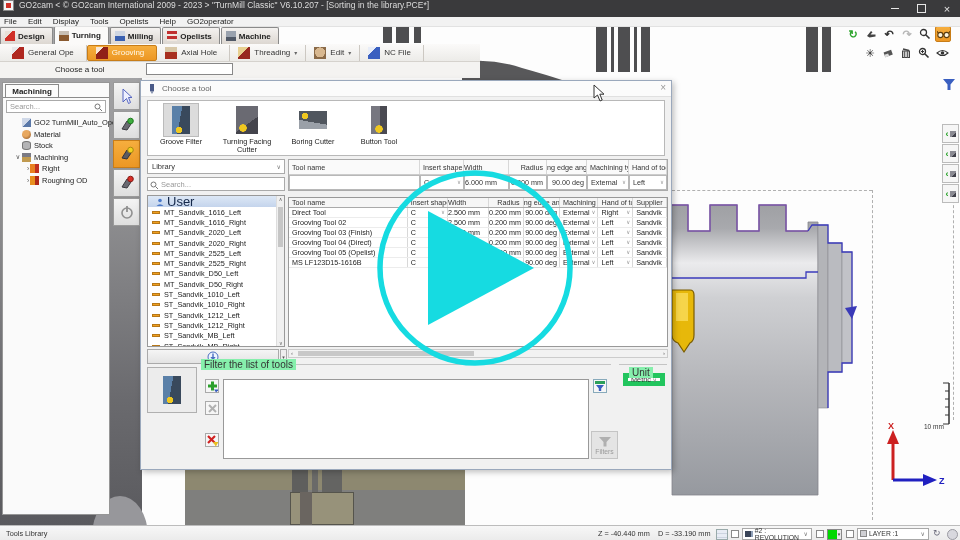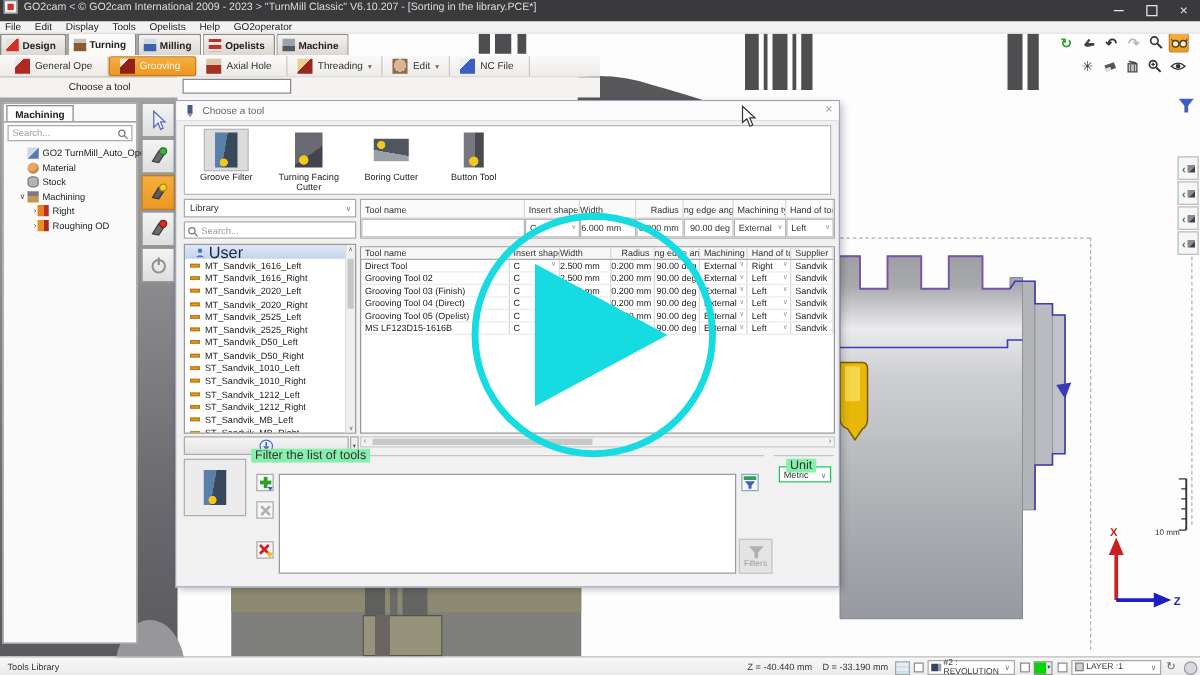--- a/index.html
+++ b/index.html
@@ -172,21 +172,21 @@
   .hthumb{position:absolute;left:9px;top:1px;width:176px;height:5px;background:#c8c8c8}
   .harrow{position:absolute;top:0;line-height:7px}
 
   .preview{position:absolute;left:6px;top:286px;width:50px;height:46px;background:#ececec;border:1px solid #b0b0b0;
     display:flex;align-items:center;justify-content:center}
   .groupline{position:absolute;height:1px;background:#c4c4c4}
   .grouplabel{position:absolute;font-size:10px;color:#333;background:#86efac;padding:0 3px;z-index:1}
   .smallbtn{position:absolute;width:14px;height:14px;background:#f6f6f6;border:1px solid #aaa;display:flex;
     align-items:center;justify-content:center}
   .flistbox{position:absolute;left:82px;top:298px;width:366px;height:80px;background:#fff;border:1px solid #999}
-  .unitdd{position:absolute;left:482px;top:292px;width:42px;height:13px;background:#fff;border:1px solid #22c55e;font-size:7.3px;
+  .unitdd{position:absolute;left:482px;top:292px;width:42px;height:13px;background:#fff;border:5px solid #22c55e;font-size:7.3px;
     color:#333;display:flex;align-items:center;padding-left:3px}
   .filtersbtn{position:absolute;left:450px;top:350px;width:27px;height:28px;background:#e4e4e4;border:1px solid #c4c4c4;
     display:flex;flex-direction:column;align-items:center;justify-content:center;font-size:6.8px;color:#9a9a9a}
 
   
   .playov{position:absolute;left:368px;top:162px;z-index:8}
   .cursor{position:absolute;left:593px;top:84px;z-index:9}
 
   
   .statusbar{position:absolute;left:0;top:525px;width:960px;height:15px;background:linear-gradient(#f7f7f7,#ebebeb);

